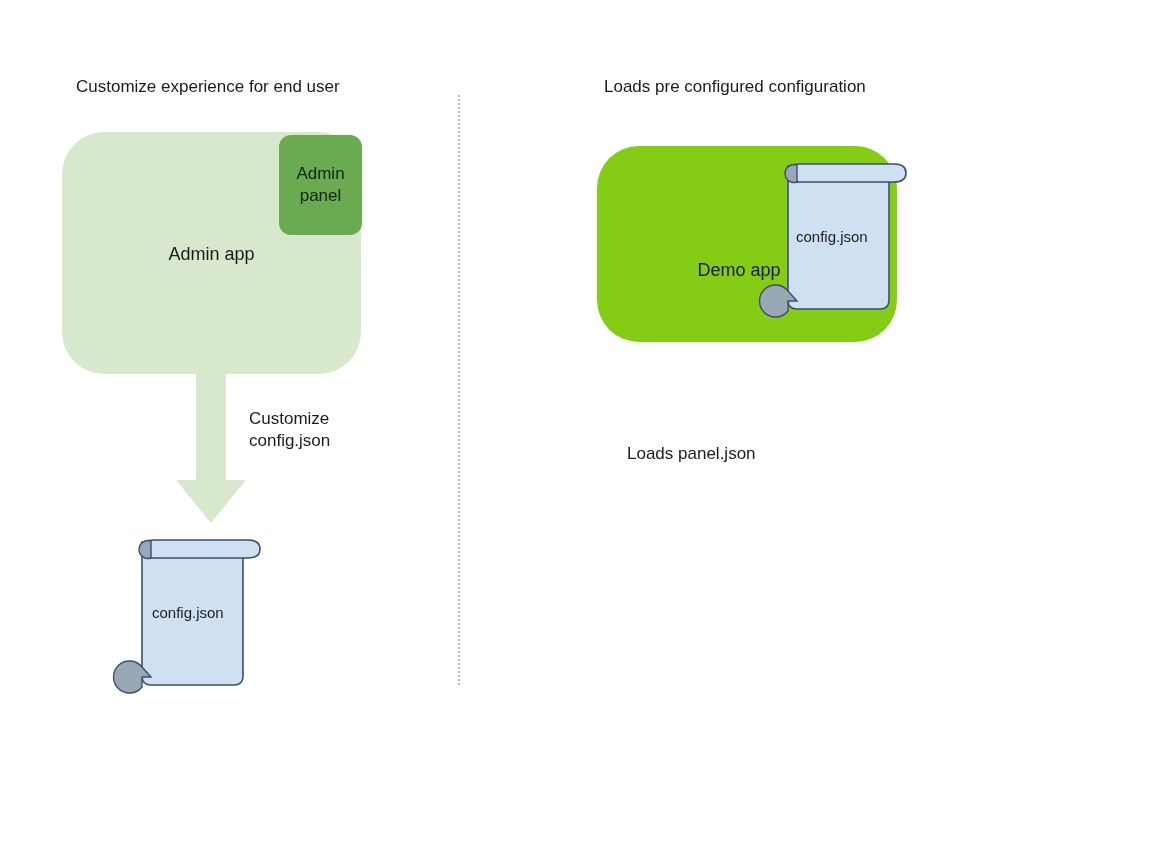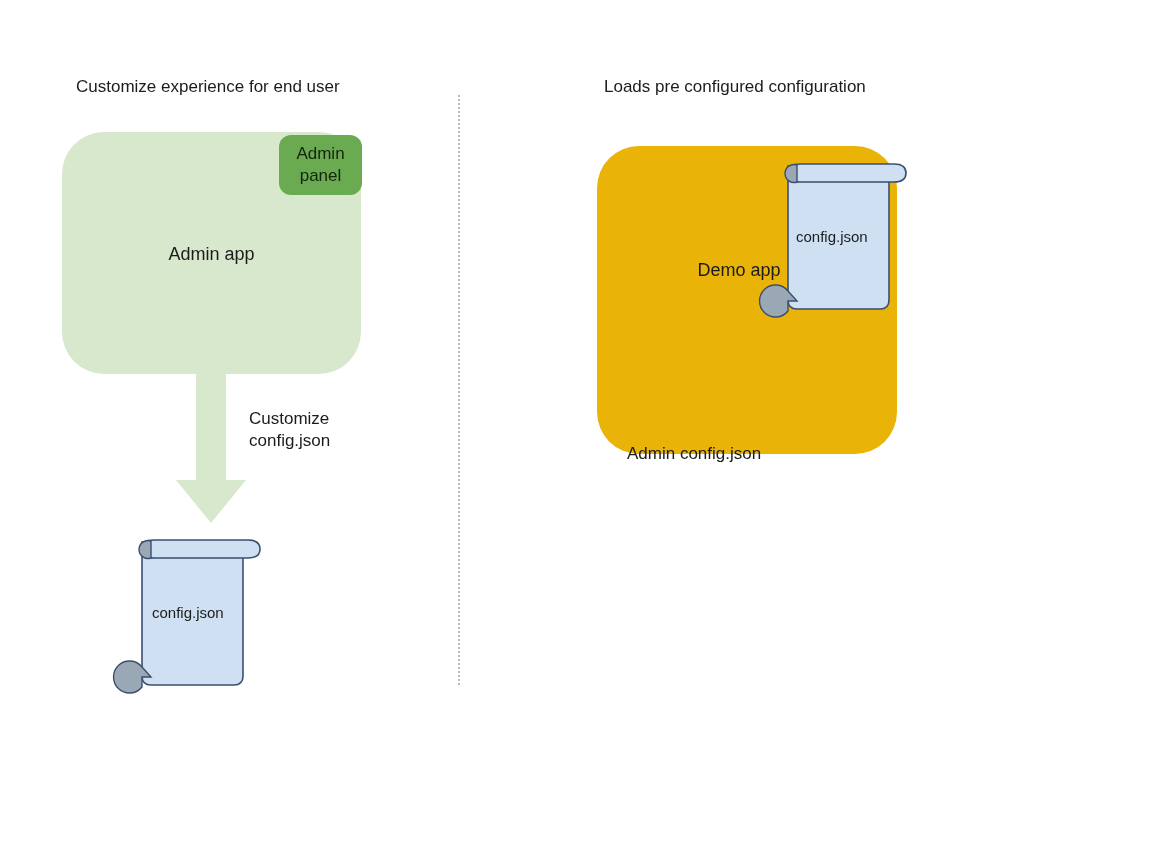--- a/index.html
+++ b/index.html
@@ -64,35 +64,35 @@
     width: 299px;
     height: 242px;
     background: #d8e8cd;
   }
   #admin-app .app-label { top: 110px; }
 
   #demo-app {
     left: 597px;
     top: 146px;
     width: 300px;
-    height: 308px;
-    background: #eab308;
+    height: 196px;
+    background: #84cc16;
   }
   #demo-app .app-label {
     top: 112px;
     left: -8px;
   }
 
   
   #admin-panel {
     position: absolute;
     left: 279px;
     top: 135px;
     width: 83px;
-    height: 60px;
+    height: 100px;
     background: #6aab51;
     border-radius: 12px;
     display: flex;
     align-items: center;
     justify-content: center;
   }
   #admin-panel .badge-label {
     font-size: 17px;
     line-height: 22px;
     text-align: center;
@@ -200,15 +200,15 @@
   <div id="scroll-right" class="scroll-doc">
     <svg width="150" height="165" viewBox="0 0 150 165">
       <path d="M24,14 L24,148 Q24,157 33,157 L116,157 Q125,157 125,148 L125,14 Z" fill="#cfe0f3" stroke="#3a4f6e" stroke-width="1.6"></path>
       <path d="M36,12 L130,12 Q142,12 142,21 Q142,30 130,30 L36,30 Q24,30 24,21 Q24,12 36,12 Z" fill="#cfe0f3" stroke="#3a4f6e" stroke-width="1.6"></path>
       <path d="M33,13 A9,9 0 1,0 33,30 L33,21 Z" fill="#9aa7b5" stroke="#3a4f6e" stroke-width="1.4"></path>
       <path d="M24,139 A16,16 0 1,0 24,159 L24,149 L33,149 Z" fill="#9aa7b5" stroke="#3a4f6e" stroke-width="1.4"></path>
     </svg>
     <div class="scroll-label">config.json</div>
   </div>
 
-  <div id="loads-caption">Admin config.json</div>
+  <div id="loads-caption">Loads panel.json</div>
 
 </div>
 
 </body></html>

